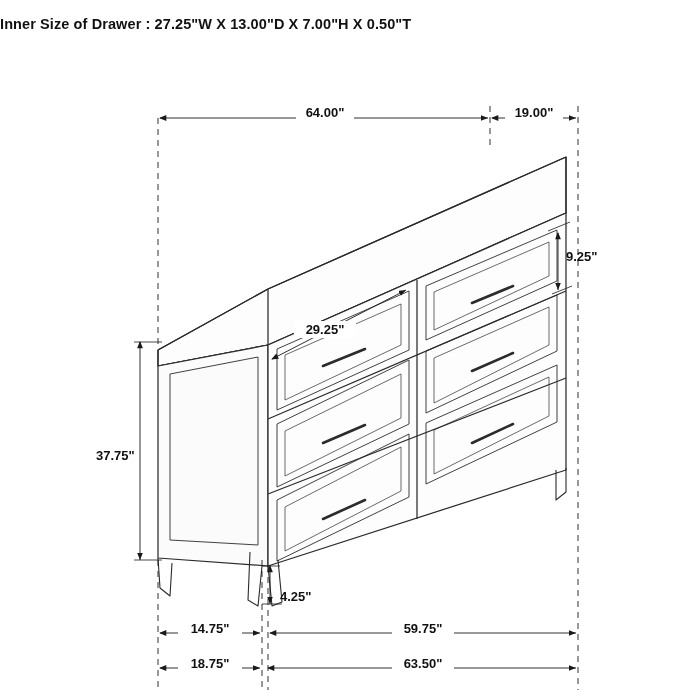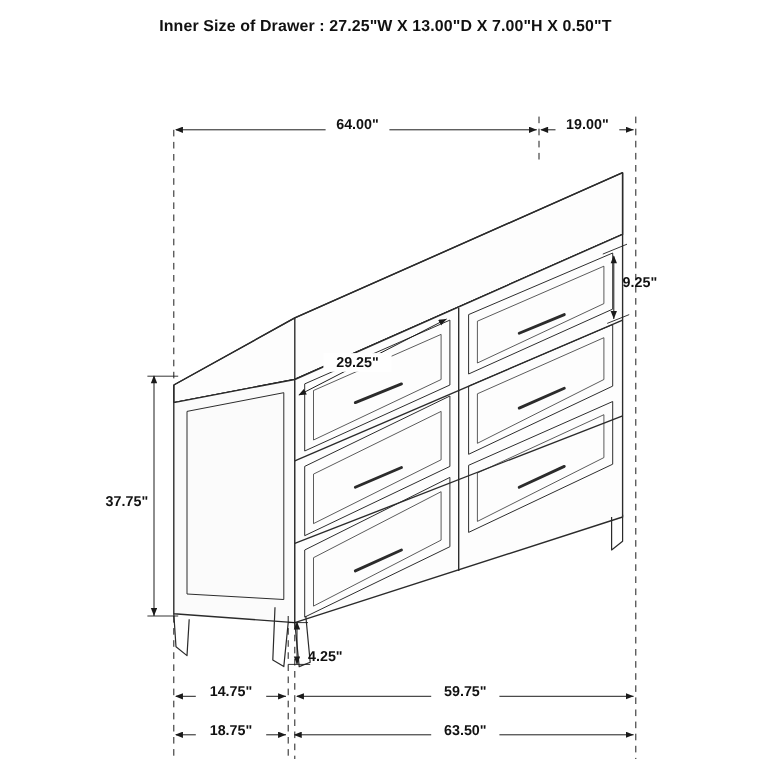--- a/index.html
+++ b/index.html
@@ -19,21 +19,21 @@
     position: absolute;
     left: 0; top: 0;
     width: 700px;
     height: 700px;
   }
   #title {
     position: absolute;
     left: 0;
     top: 16px;
     width: 556px;
-    text-align: right;
+    text-align: left;
     font-size: 14.5px;
     font-weight: bold;
     letter-spacing: 0.1px;
     color: #111111;
   }
   svg.diagram {
     position: absolute;
     left: 0;
     top: 0;
     width: 700px;

